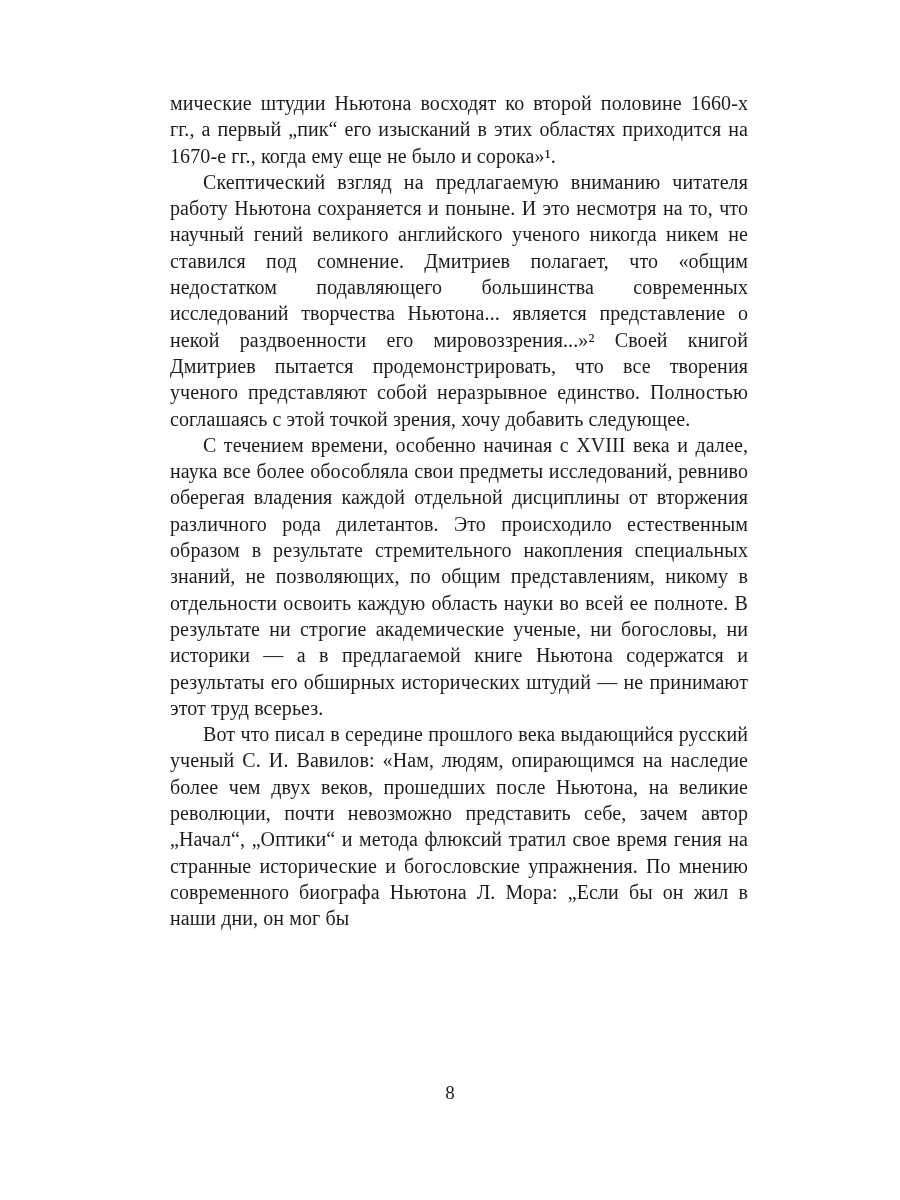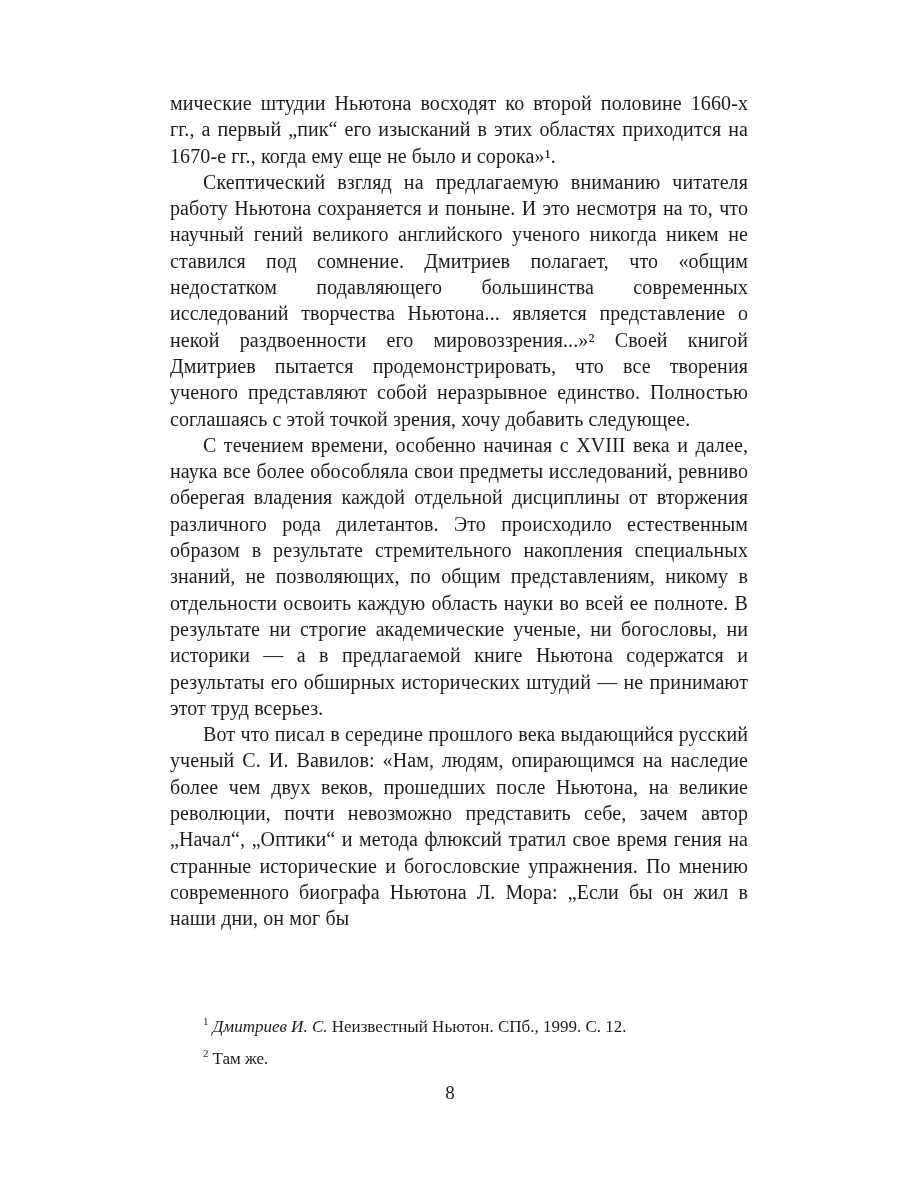--- a/index.html
+++ b/index.html
@@ -74,24 +74,16 @@
 
 <div class="page">
 
   <div class="text-block">
     <p class="para no-indent">мические штудии Ньютона восходят ко второй половине 1660-х гг., а первый „пик“ его изысканий в этих областях приходится на 1670-е гг., когда ему еще не было и сорока»¹.</p>
     <p class="para">Скептический взгляд на предлагаемую вниманию читателя работу Ньютона сохраняется и поныне. И это несмотря на то, что научный гений великого английского ученого никогда никем не ставился под сомнение. Дмитриев полагает, что «общим недостатком подавляющего большинства современных исследований творчества Ньютона... является представление о некой раздвоенности его мировоззрения...»² Своей книгой Дмитриев пытается продемонстрировать, что все творения ученого представляют собой неразрывное единство. Полностью соглашаясь с этой точкой зрения, хочу добавить следующее.</p>
     <p class="para">С течением времени, особенно начиная с XVIII века и далее, наука все более обособляла свои предметы исследований, ревниво оберегая владения каждой отдельной дисциплины от вторжения различного рода дилетантов. Это происходило естественным образом в результате стремительного накопления специальных знаний, не позволяющих, по общим представлениям, никому в отдельности освоить каждую область науки во всей ее полноте. В результате ни строгие академические ученые, ни богословы, ни историки — а в предлагаемой книге Ньютона содержатся и результаты его обширных исторических штудий — не принимают этот труд всерьез.</p>
     <p class="para">Вот что писал в середине прошлого века выдающийся русский ученый С. И. Вавилов: «Нам, людям, опирающимся на наследие более чем двух веков, прошедших после Ньютона, на великие революции, почти невозможно представить себе, зачем автор „Начал“, „Оптики“ и метода флюксий тратил свое время гения на странные исторические и богословские упражнения. По мнению современного биографа Ньютона Л. Мора: „Если бы он жил в наши дни, он мог бы</p>
   </div>
 
-  <div class="footnotes">
-    <p class="footnote">
-      <span class="fn-marker">1</span><span class="fn-author">Дмитриев И. С.</span><span> Неизвестный Ньютон. СПб., 1999. С. 12.</span>
-    </p>
-    <p class="footnote">
-      <span class="fn-marker">2</span><span>Там же.</span>
-    </p>
-  </div>
 
   <div class="page-number">8</div>
 
 </div>
 
 </body></html>

